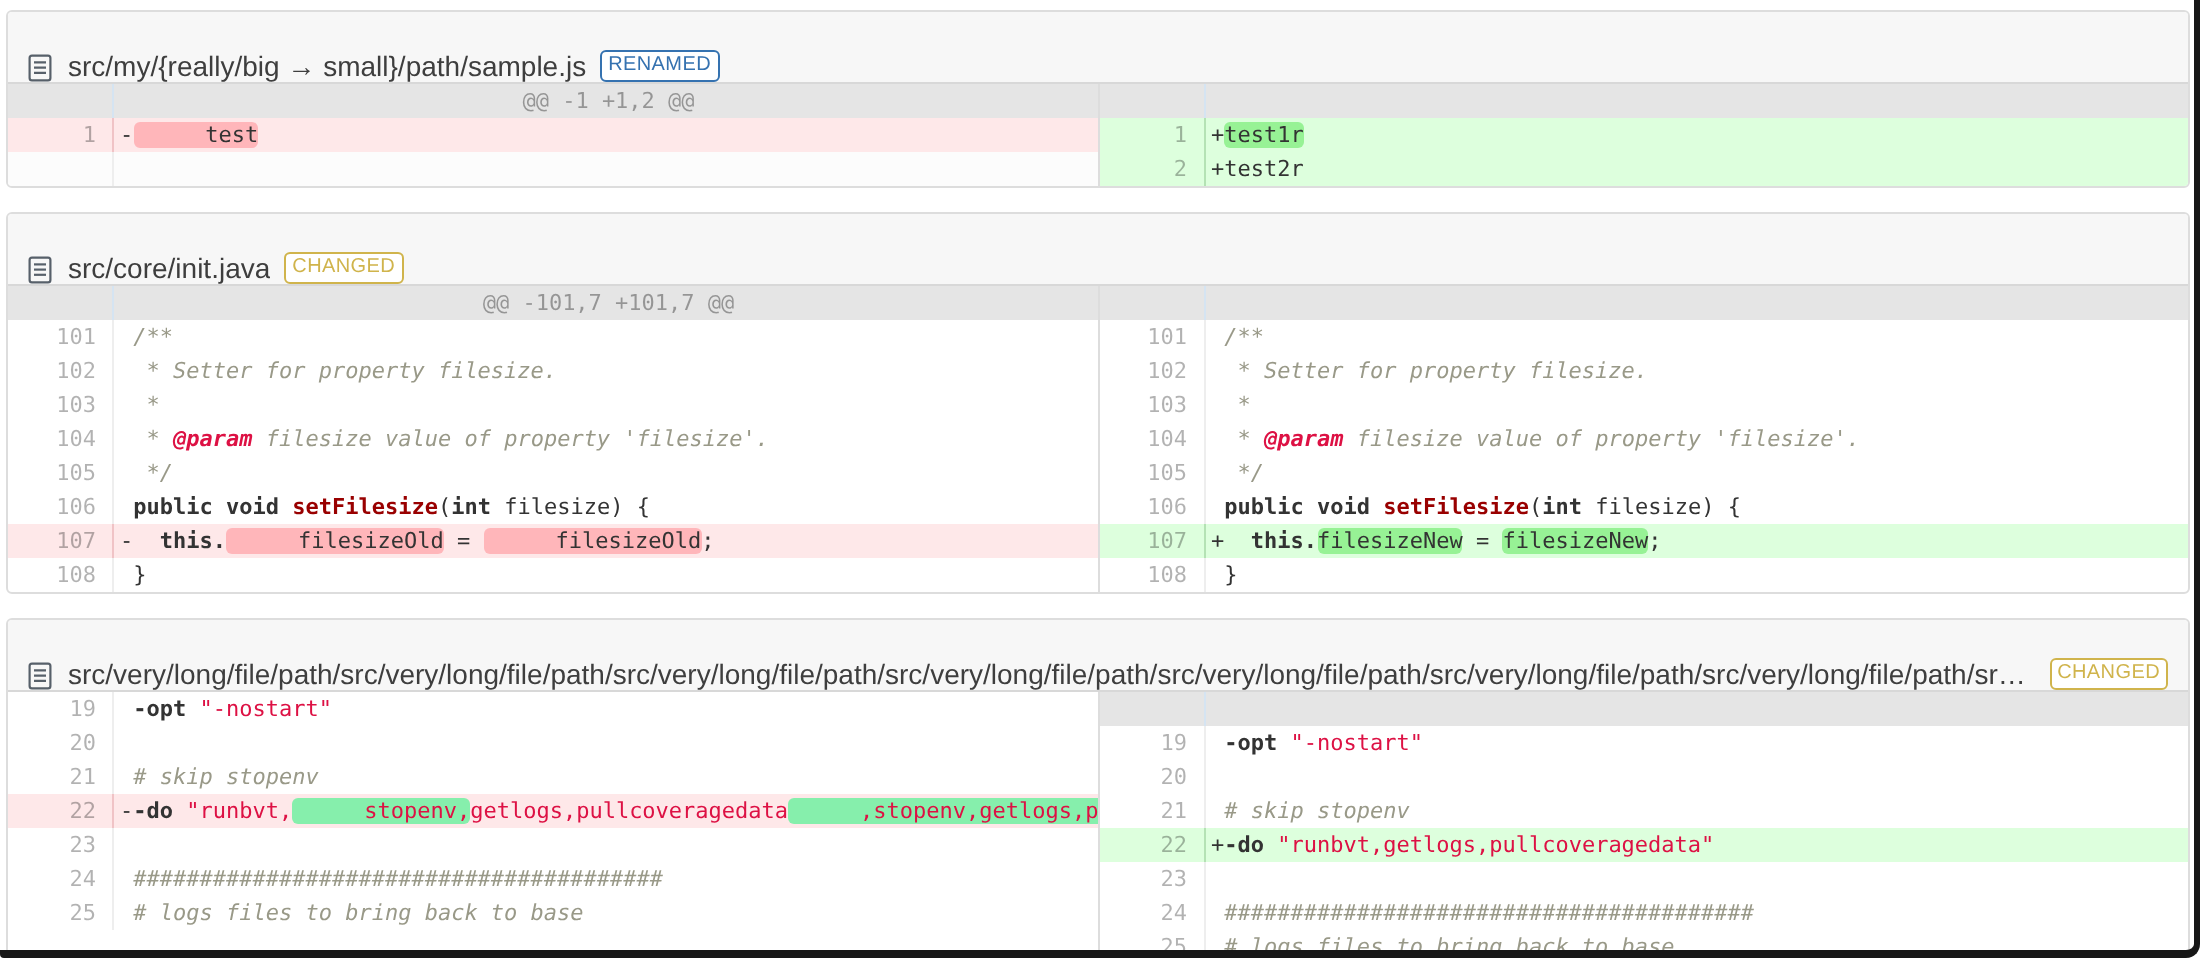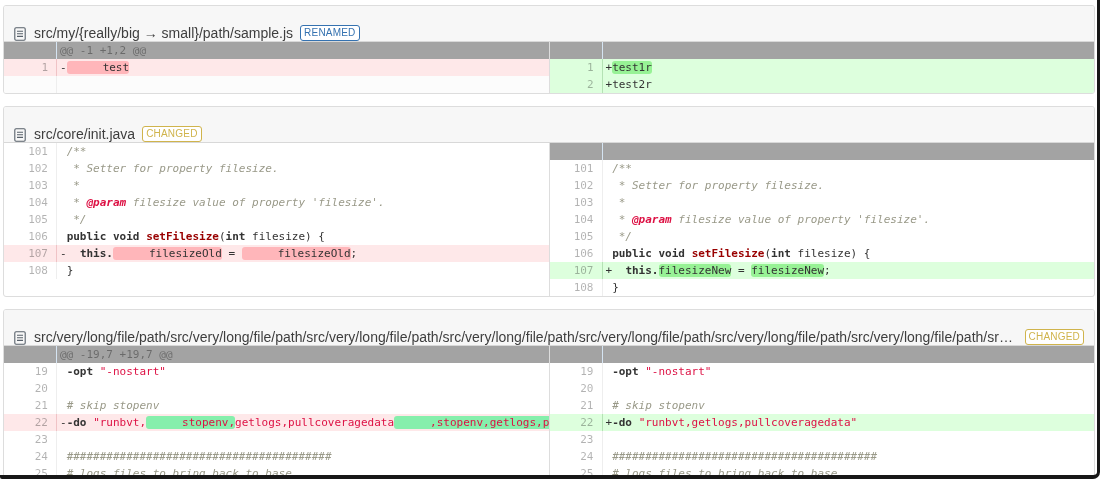--- a/index.html
+++ b/index.html
@@ -11,21 +11,21 @@
   .file-name{flex:0 1 auto;min-width:0;overflow:hidden;text-overflow:ellipsis;white-space:nowrap;
              font-size:14px;color:#3e3e3e;}
   .file-tag{flex:none;margin-left:7px;font-size:10px;line-height:14px;padding:0 3px;border:1px solid;border-radius:3px;background:#fff;letter-spacing:.2px;}
   .diff{display:flex;}
   .side{width:50%;overflow:hidden;}
   .side.right{border-left:1px solid #ddd;}
   .row{display:flex;min-height:17px;line-height:17px;font-family:"DejaVu Sans Mono","Liberation Mono",monospace;font-size:11px;color:#333;}
   .ln{flex:none;width:53px;box-sizing:border-box;text-align:right;padding-right:8px;
       color:rgba(0,0,0,.3);border-right:1px solid #eee;overflow:hidden;}
   .code{flex:1;min-width:0;white-space:pre;overflow:hidden;padding-left:3px;}
-  .row.info{background:#a3a3a3;color:rgba(0,0,0,.35);}
+  .row.info{background:#e5e5e5;color:rgba(0,0,0,.35);text-align:center;}
   .row.info .ln{border-right-color:#d5e4f2;}
   .row.del{background:#fee8e9;}
   .row.del .ln{border-right-color:#f0c3c6;}
   .row.ins{background:#ddffdd;}
   .row.ins .ln{border-right-color:#b4e2b4;}
   .row.empty{background:#fcfcfc;}
   .k{font-weight:bold;color:#333;}
   .f{font-weight:bold;color:#900;}
   .s{color:#d14;}
   .c{color:#998;font-style:italic;}
@@ -93,20 +93,24 @@
             <line x1="3" y1="4.2" x2="9" y2="4.2"></line>
             <line x1="3" y1="6.8" x2="9" y2="6.8"></line>
             <line x1="3" y1="9.4" x2="9" y2="9.4"></line>
           </svg>
         </span>
         <span class="file-name">src/core/init.java</span>
         <span class="file-tag" style="color: rgb(208, 180, 76); border-color: rgb(208, 180, 76);">CHANGED</span>
       </div>
       <div class="diff">
         <div class="side left">
+          <div class="row info">
+            <span class="ln"></span>
+            <span class="code"><span>@@ -101,7 +101,7 @@</span></span>
+          </div>
           <div class="row ctx">
             <span class="ln">101</span>
             <span class="code"><span class="pf"> </span><span class="c">/**</span></span>
           </div>
           <div class="row ctx">
             <span class="ln">102</span>
             <span class="code"><span class="pf"> </span><span class="c"> * Setter for property filesize.</span></span>
           </div>
           <div class="row ctx">
             <span class="ln">103</span>
@@ -181,24 +185,20 @@
             <line x1="3" y1="4.2" x2="9" y2="4.2"></line>
             <line x1="3" y1="6.8" x2="9" y2="6.8"></line>
             <line x1="3" y1="9.4" x2="9" y2="9.4"></line>
           </svg>
         </span>
         <span class="file-name">src/very/long/file/path/src/very/long/file/path/src/very/long/file/path/src/very/long/file/path/src/very/long/file/path/src/very/long/file/path/src/very/long/file/path/src/very/long/file/path/src/very/long/file/path</span>
         <span class="file-tag" style="color: rgb(208, 180, 76); border-color: rgb(208, 180, 76);">CHANGED</span>
       </div>
       <div class="diff">
         <div class="side left">
-          <div class="row info">
-            <span class="ln"></span>
-            <span class="code"><span>@@ -19,7 +19,7 @@</span></span>
-          </div>
           <div class="row ctx">
             <span class="ln">19</span>
             <span class="code"><span class="pf"> </span><span class="k">-opt</span><span> </span><span class="s">"-nostart"</span></span>
           </div>
           <div class="row ctx">
             <span class="ln">20</span>
             <span class="code"><span class="pf"> </span></span>
           </div>
           <div class="row ctx">
             <span class="ln">21</span>

